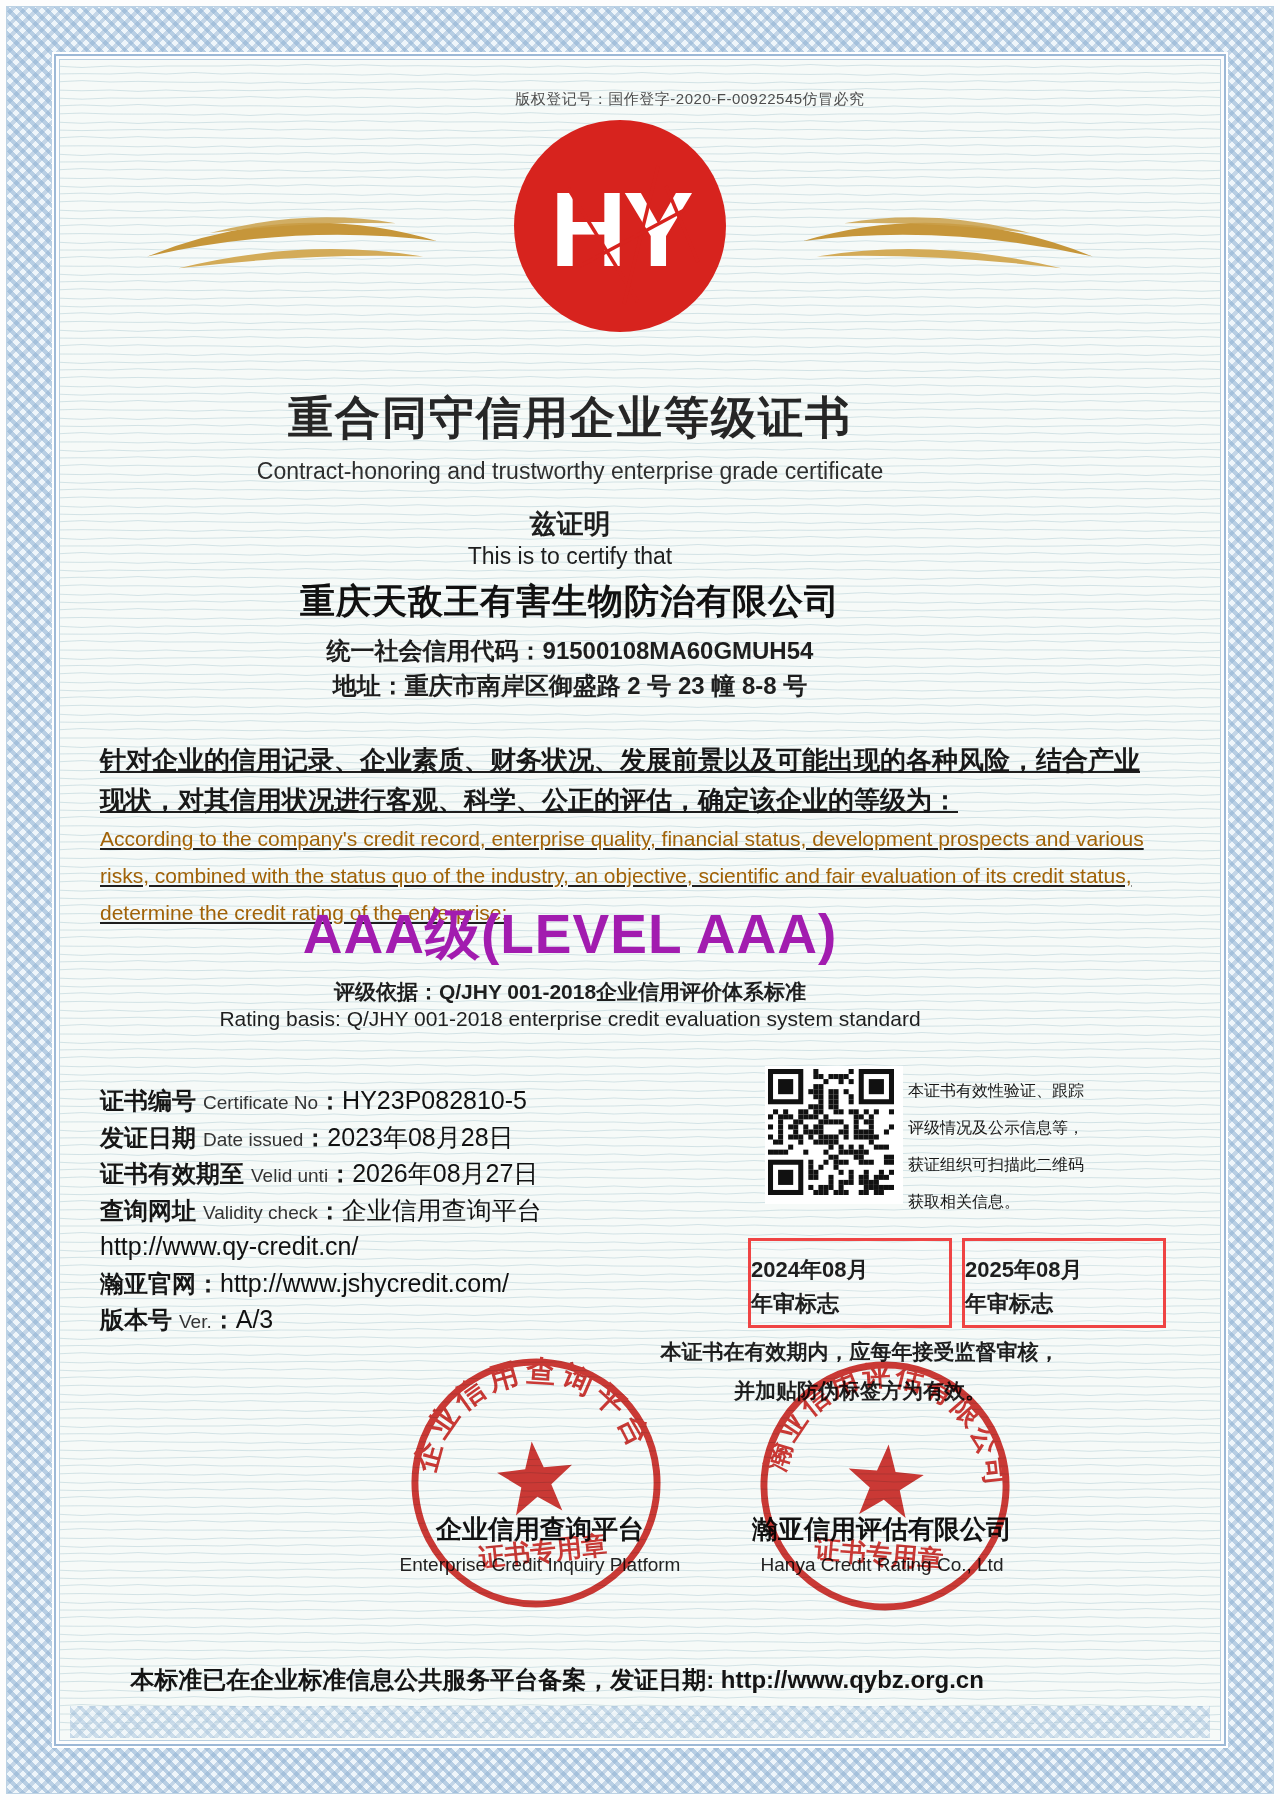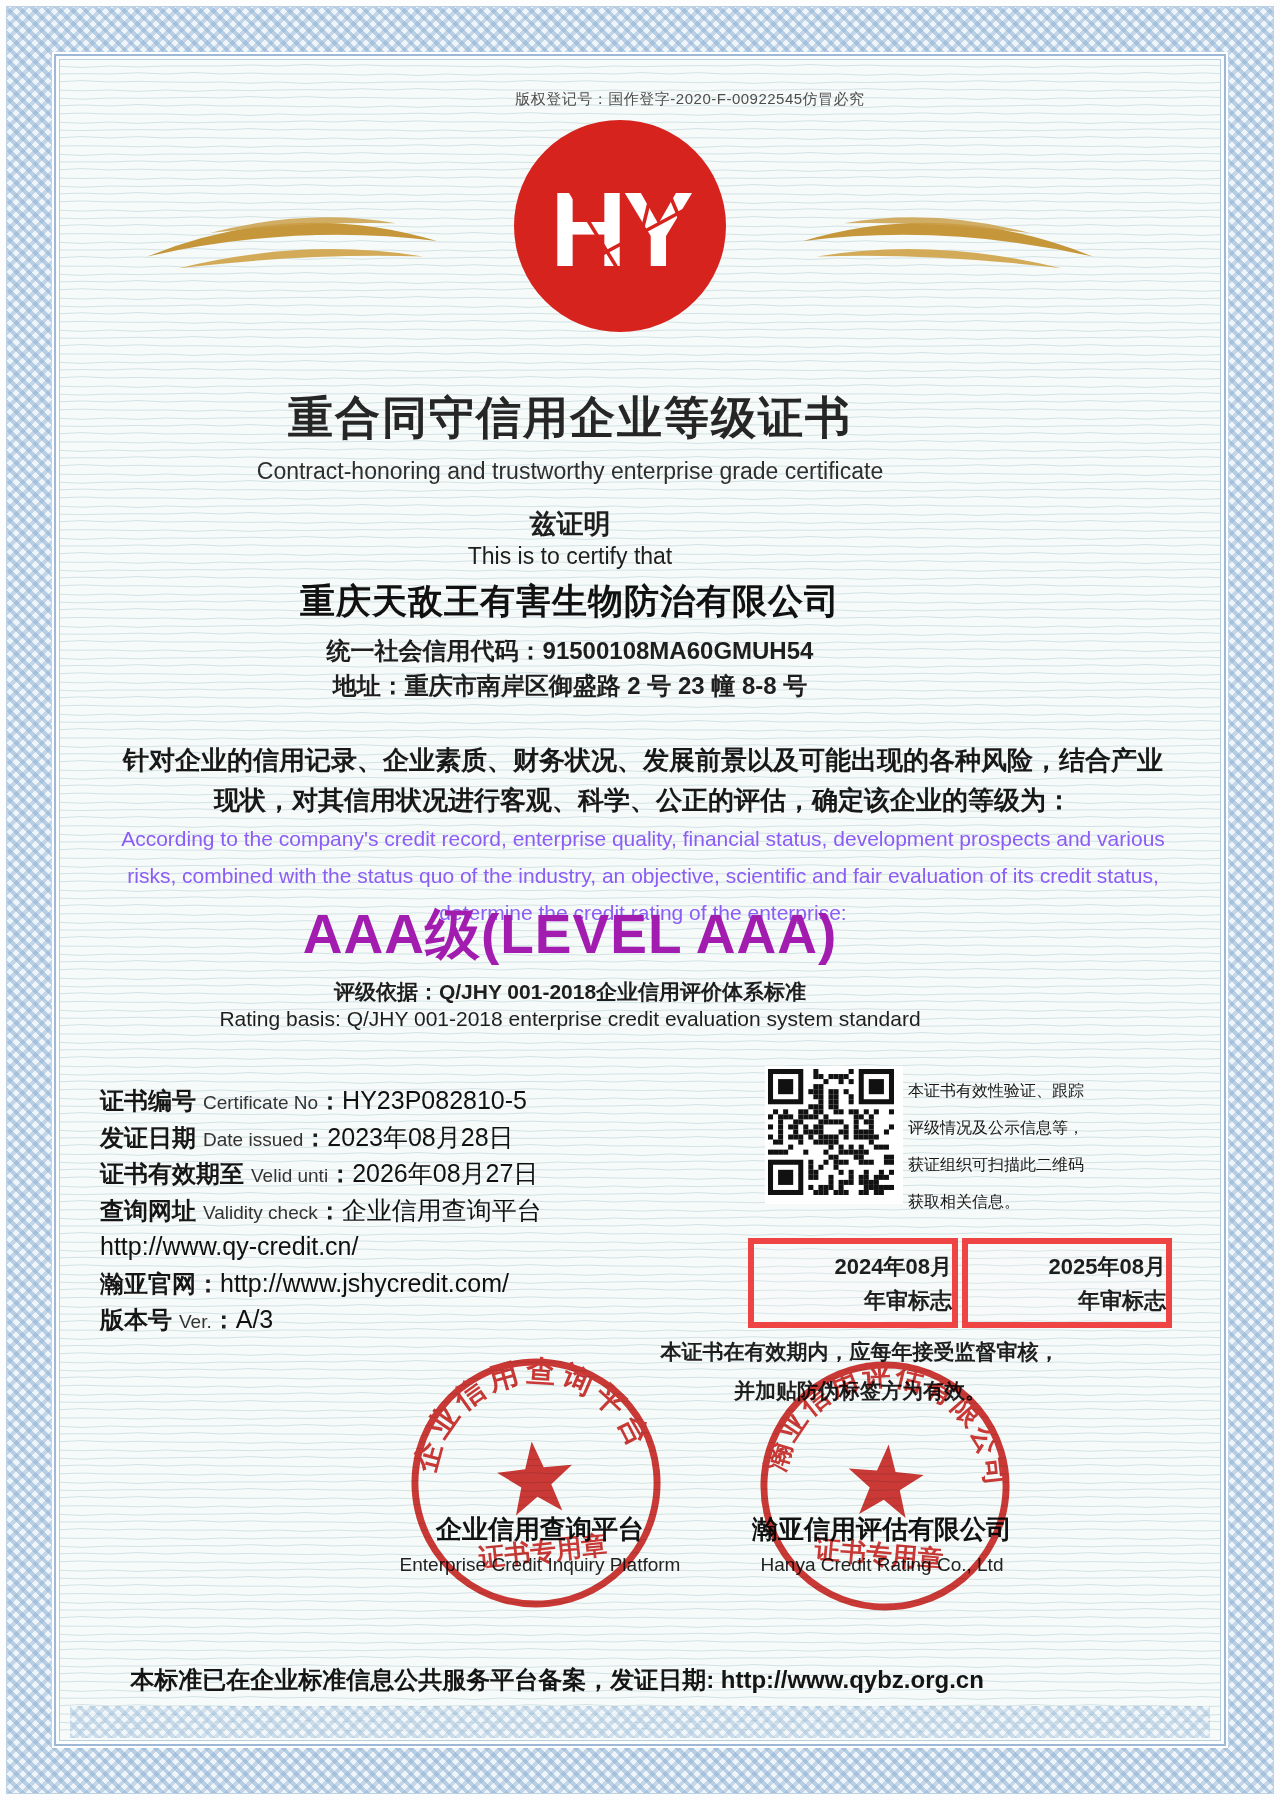--- a/index.html
+++ b/index.html
@@ -30,44 +30,44 @@
   .flourish.left{left:142px;}
   .flourish.right{left:798px;transform:scaleX(-1);}
   .title-zh{top:376px;font-size:45px;font-weight:700;color:#262626;letter-spacing:2px;}
   .title-en{top:446px;font-size:23px;font-weight:500;color:#2e2e2e;}
   .certify-zh{top:494px;font-size:27px;font-weight:600;}
   .certify-en{top:531px;font-size:23px;}
   .company{top:566px;font-size:35px;font-weight:800;color:#111;letter-spacing:1px;}
   .codeline{top:623px;font-size:24px;font-weight:600;}
   .addrline{top:658px;font-size:24px;font-weight:600;}
   
-  .intro{position:absolute;left:100px;top:740px;width:1086px;text-align:center;z-index:5;}
+  .intro{position:absolute;left:100px;top:740px;width:1086px;text-align:left;z-index:5;text-decoration:underline;}
   .izh{font-size:26px;line-height:40px;font-weight:600;color:#181818;}
-  .ien{font-size:21px;line-height:37px;color:#8b5cf6;}
+  .ien{font-size:21px;line-height:37px;color:#a16207;}
   
   .rating{top:886px;font-size:55px;font-weight:800;color:#a21caf;letter-spacing:1px;}
   .basis-zh{top:966px;font-size:21px;font-weight:600;}
   .basis-en{top:995px;font-size:21px;}
   
   .details{position:absolute;left:100px;top:1084px;z-index:5;}
   .detail-row{line-height:32.5px;white-space:nowrap;}
   .dl-zh{font-size:24px;font-weight:600;color:#161616;}
   .dl-en{font-size:19px;color:#333;margin-left:7px;}
   .dl-sep{font-size:24px;font-weight:600;}
   .dl-val{font-size:25px;color:#111;}
   .dl-zh:empty,.dl-en:empty,.dl-sep:empty{display:none;margin:0;}
   
   .qr-box{position:absolute;left:765px;top:1066px;width:132px;height:132px;background:#fff;
     padding:3px;z-index:5;}
   .qr-box svg{width:126px;height:126px;fill:#111;}
   .qr-note{position:absolute;left:908px;top:1072px;width:270px;text-align:left;
     font-size:16px;line-height:37px;font-weight:500;color:#161616;z-index:5;}
   
-  .mark-box{position:absolute;top:1238px;width:198px;height:72px;border:6px solid #ef4444;
-    text-align:right;padding-top:6px;z-index:5;background:rgba(255,255,255,.15);}
+  .mark-box{position:absolute;top:1238px;width:198px;height:72px;border:3px solid #ef4444;
+    text-align:left;padding-top:12px;z-index:5;background:rgba(255,255,255,.15);}
   .mark-box .m1,.mark-box .m2{font-size:22px;font-weight:600;line-height:34px;}
   .mark-1{left:748px;} .mark-2{left:962px;}
   .supervision{position:absolute;left:645px;top:1332px;width:430px;text-align:center;
     font-size:21px;line-height:39px;font-weight:600;z-index:5;}
   
   .org{position:absolute;width:440px;text-align:center;z-index:5;}
   .org-zh{font-size:26px;font-weight:700;color:#111;}
   .org-en{font-size:19px;color:#222;margin-top:7px;}
   .org.left{left:320px;top:1512px;} .org.right{left:662px;top:1512px;}
   .seal{position:absolute;width:258px;height:258px;z-index:8;mix-blend-mode:multiply;opacity:.9;}

